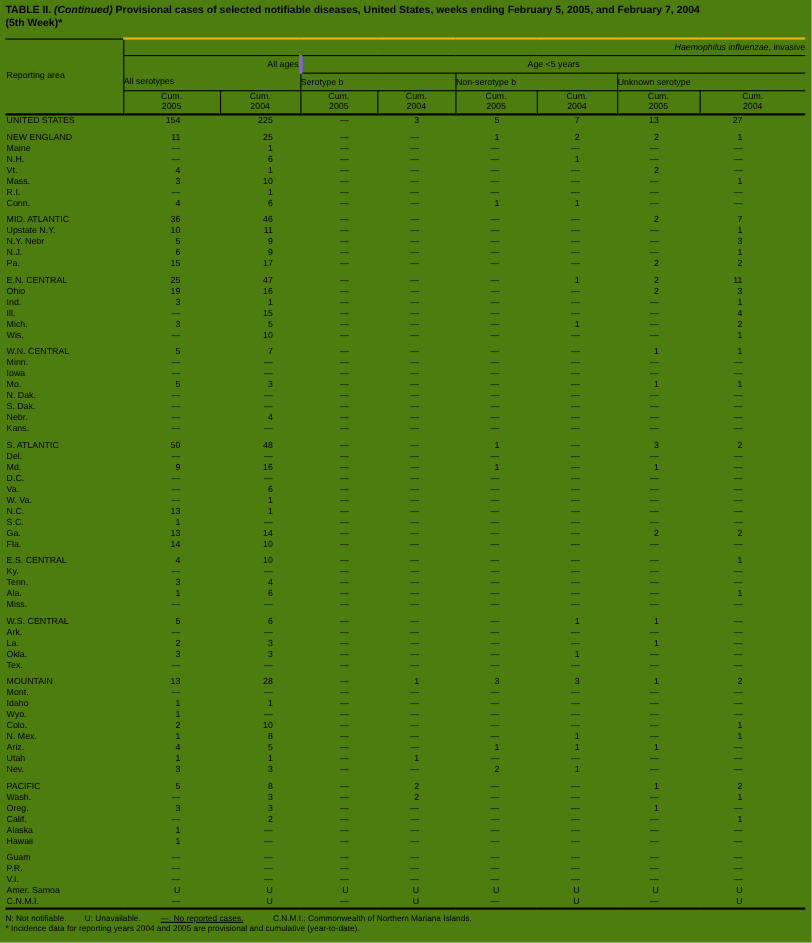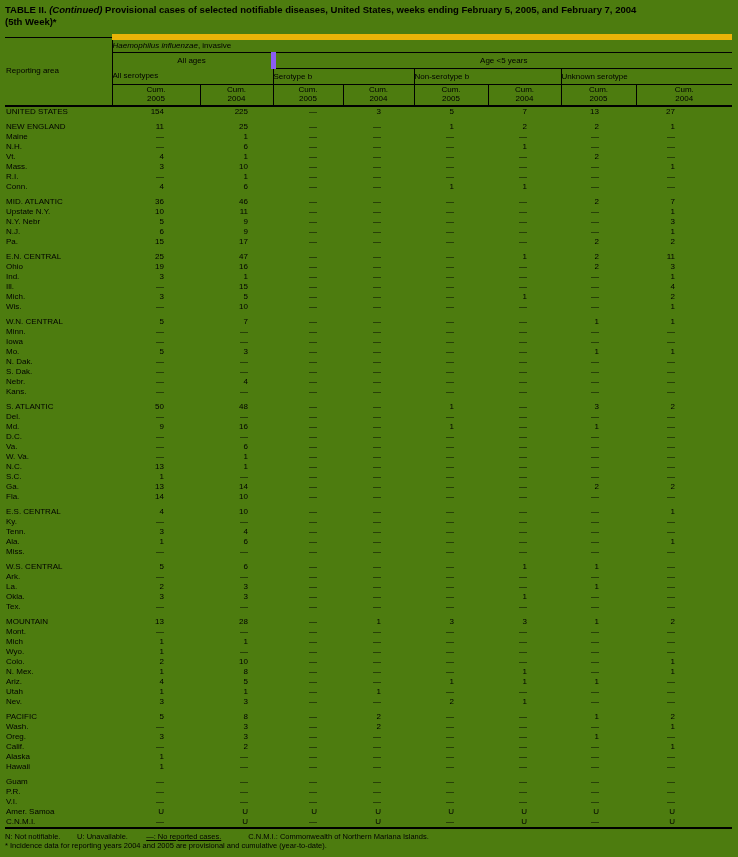--- a/index.html
+++ b/index.html
@@ -39,33 +39,33 @@
   th.h-ra {
     border-top: 1px solid #000;
     border-right: 1px solid #000;
     border-bottom: 2px solid #000;
     vertical-align: bottom;
     text-align: left;
     font-weight: bold;
     padding: 0 0 2px 1px;
   }
   th.h-disease {
-    border-top: 6px solid #eab308;
+    border-top: 2px solid #eab308;
     border-bottom: 1px solid #000;
-    text-align: left;
+    text-align: right;
     font-weight: bold;
     height: 15px;
   }
   th.h-disease .ital { font-style: italic; }
   th.h-grp {
     text-align: center;
     font-weight: bold;
     height: 16px;
   }
-  th.h-grp.sep-r { border-right: 5px solid #8b5cf6; }
+  th.h-grp.sep-r { border-right: 3px solid #8b5cf6; text-align: right; }
   th.h-grp.underlined { border-bottom: 1px solid #000; }
   th.h-sub {
     text-align: left;
     font-weight: bold;
     height: 16px;
     border-bottom: 1px solid #000;
   }
   th.h-sub.sep-r { border-right: 1px solid #000; }
   th.h-cum {
     text-align: center;
@@ -724,21 +724,21 @@
           <td class="val">—</td>
           <td class="val">—</td>
           <td class="val">—</td>
           <td class="val">—</td>
           <td class="val">—</td>
           <td class="val">—</td>
           <td class="val">—</td>
           <td class="val">—</td>
         </tr>
         <tr class="data-row">
-          <td class="area">Mich</td>
+          <td class="area">Idaho</td>
           <td class="val">1</td>
           <td class="val">1</td>
           <td class="val">—</td>
           <td class="val">—</td>
           <td class="val">—</td>
           <td class="val">—</td>
           <td class="val">—</td>
           <td class="val">—</td>
         </tr>
         <tr class="data-row">

